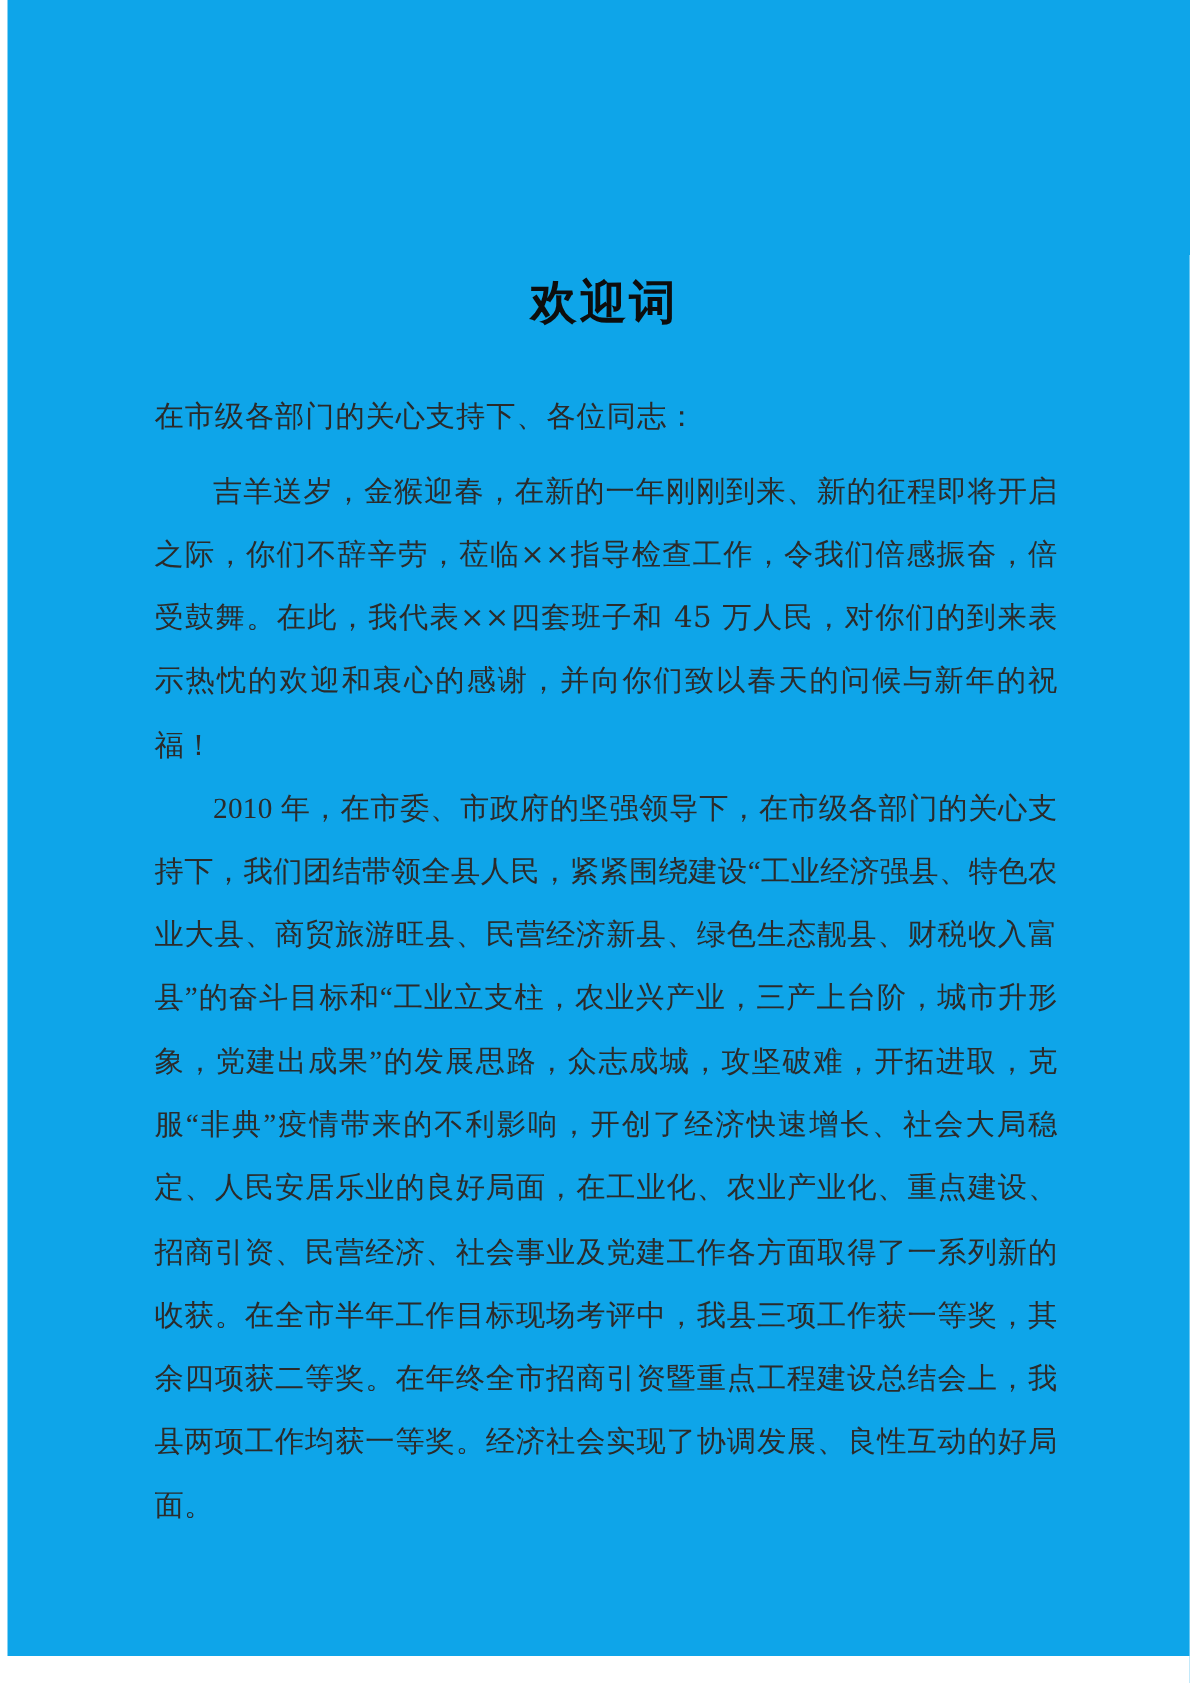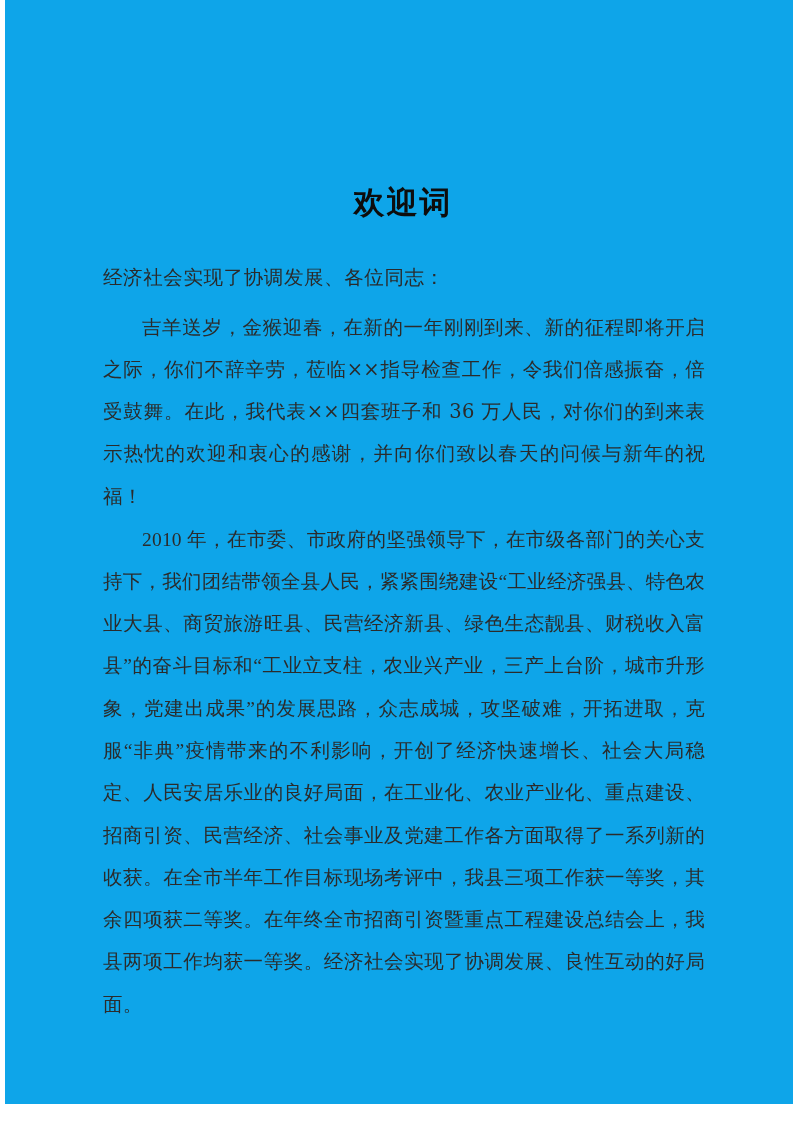--- a/index.html
+++ b/index.html
@@ -81,20 +81,20 @@
   .doc-body { -webkit-font-smoothing: antialiased; }
 </style>
 </head>
 <body>
 
 <div class="page">
   <div class="doc-body">
 
     <h1 class="doc-title">欢迎词</h1>
 
-    <p class="salutation">经济社会实现了协调发展、各位同志：</p>
+    <p class="salutation">在市级各部门的关心支持下、各位同志：</p>
 
-    <p class="para para-1">吉羊送岁，金猴迎春，在新的一年刚刚到来、新的征程即将开启之际，你们不辞辛劳，莅临××指导检查工作，令我们倍感振奋，倍受鼓舞。在此，我代表××四套班子和 36 万人民，对你们的到来表示热忱的欢迎和衷心的感谢，并向你们致以春天的问候与新年的祝福！</p>
+    <p class="para para-1">吉羊送岁，金猴迎春，在新的一年刚刚到来、新的征程即将开启之际，你们不辞辛劳，莅临××指导检查工作，令我们倍感振奋，倍受鼓舞。在此，我代表××四套班子和 45 万人民，对你们的到来表示热忱的欢迎和衷心的感谢，并向你们致以春天的问候与新年的祝福！</p>
 
     <p class="para para-2">2010 年，在市委、市政府的坚强领导下，在市级各部门的关心支持下，我们团结带领全县人民，紧紧围绕建设“工业经济强县、特色农业大县、商贸旅游旺县、民营经济新县、绿色生态靓县、财税收入富县”的奋斗目标和“工业立支柱，农业兴产业，三产上台阶，城市升形象，党建出成果”的发展思路，众志成城，攻坚破难，开拓进取，克服“非典”疫情带来的不利影响，开创了经济快速增长、社会大局稳定、人民安居乐业的良好局面，在工业化、农业产业化、重点建设、招商引资、民营经济、社会事业及党建工作各方面取得了一系列新的收获。在全市半年工作目标现场考评中，我县三项工作获一等奖，其余四项获二等奖。在年终全市招商引资暨重点工程建设总结会上，我县两项工作均获一等奖。经济社会实现了协调发展、良性互动的好局面。</p>
 
   </div>
 </div>
 
 </body></html>

